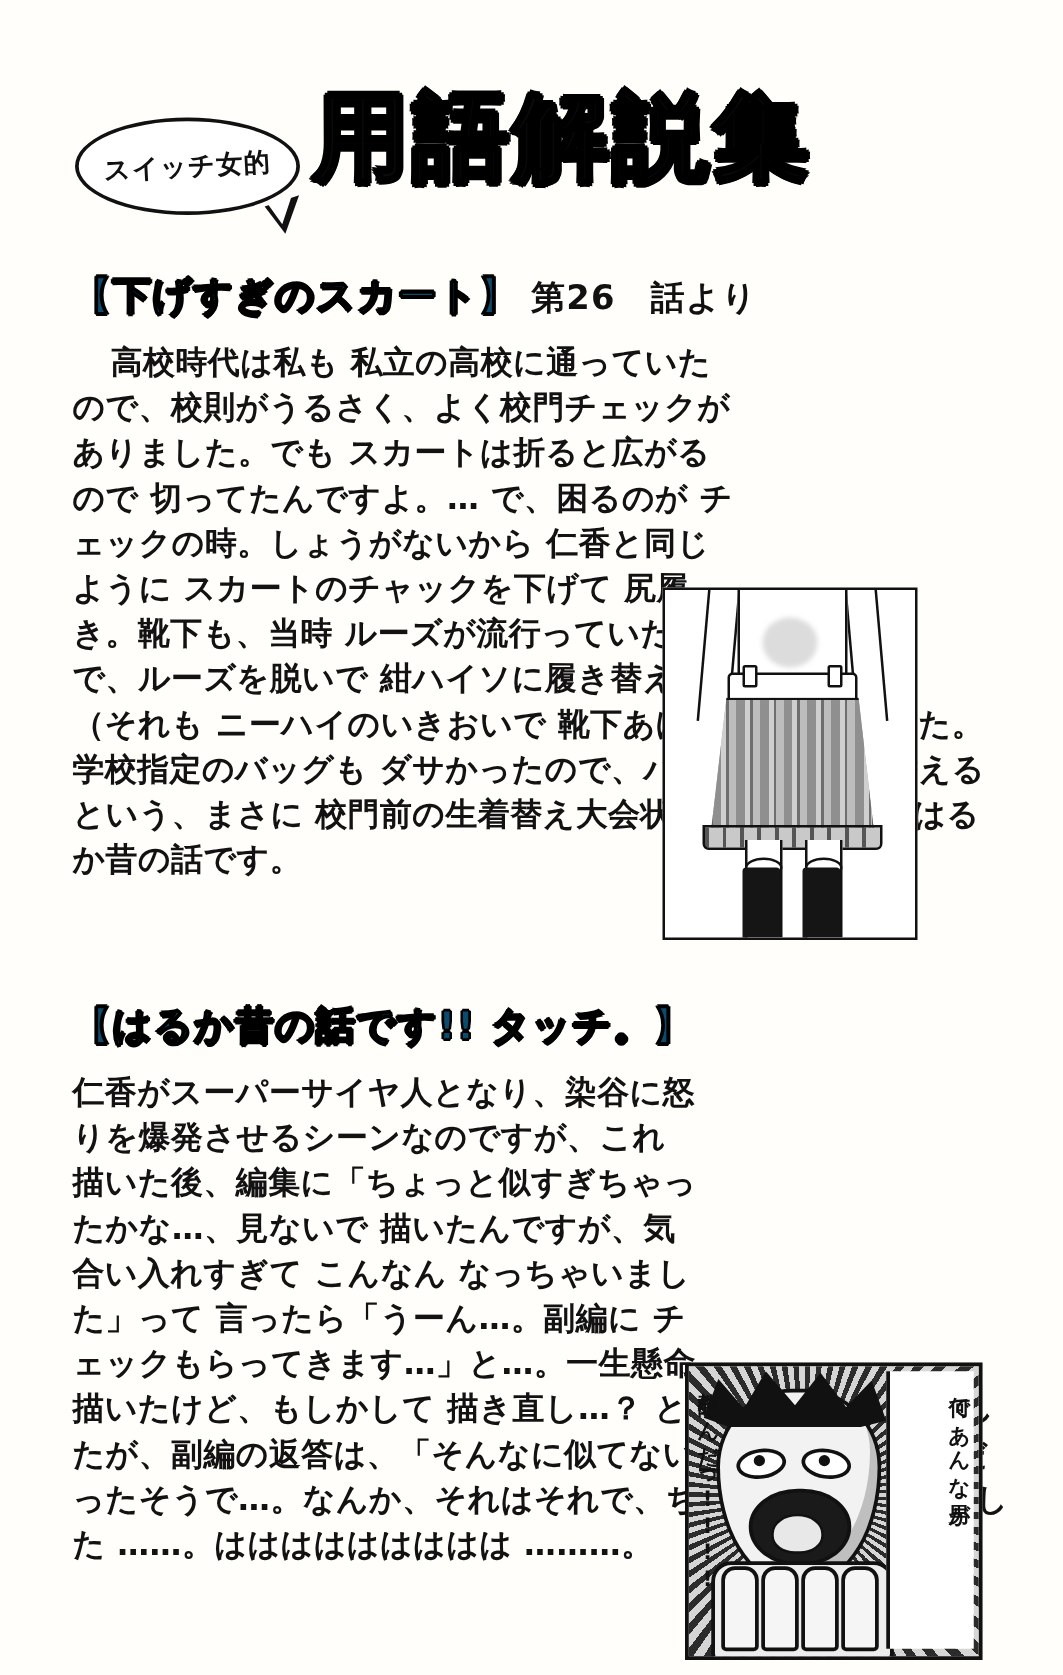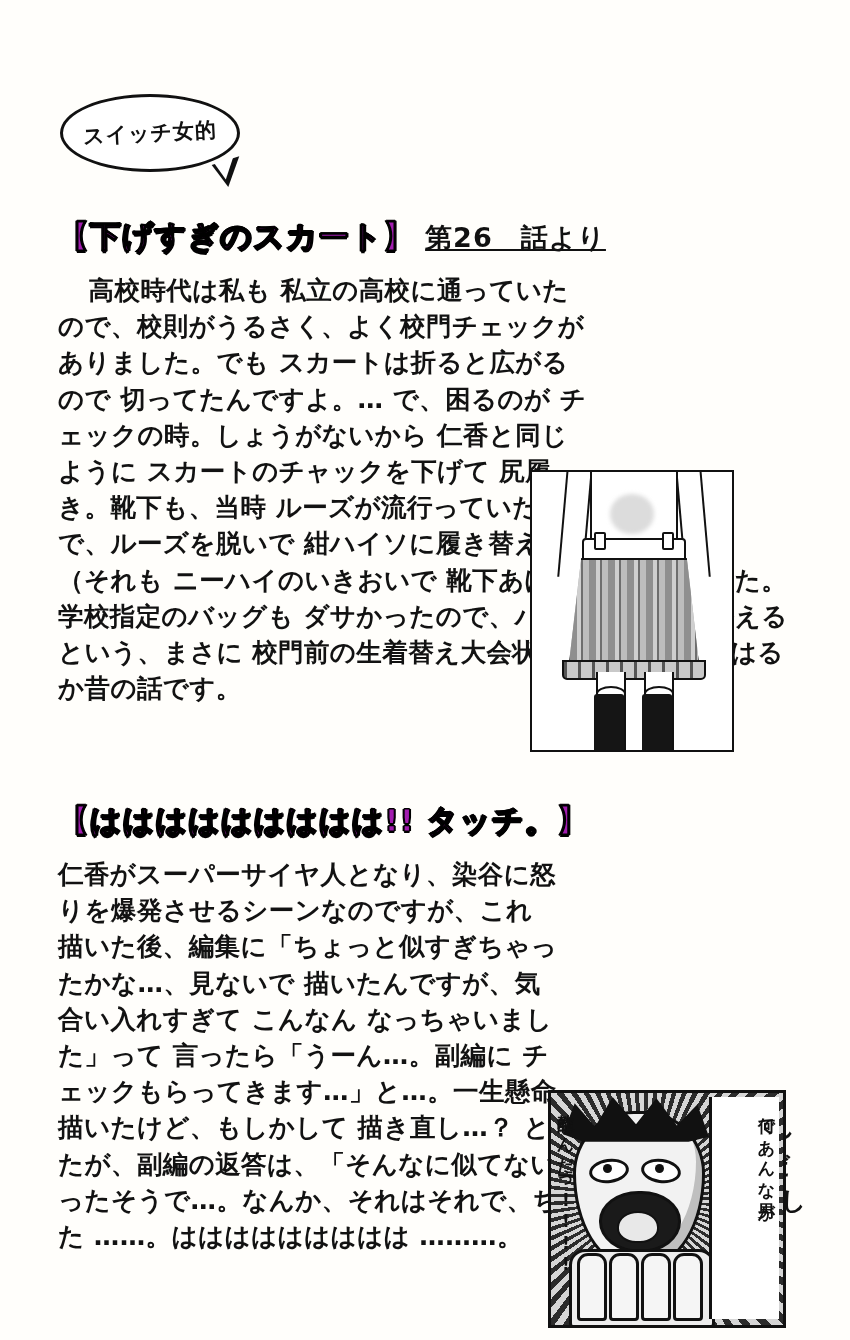--- a/index.html
+++ b/index.html
@@ -101,31 +101,30 @@
   .sec-heading {
     display: flex;
     align-items: baseline;
     gap: 10px;
     margin-bottom: 14px;
   }
   .sec-bracketed {
     font-size: 31px;
     font-weight: 700;
     letter-spacing: 1px;
-    color: #a21caf;
+    color: #0c4a6e;
     -webkit-text-stroke: 1.2px #000;
     text-shadow: 1.5px 0 0 #000, -1.5px 0 0 #000, 0 1.5px 0 #000, 0 -1.5px 0 #000;
     white-space: nowrap;
   }
   .sec-sub {
     font-size: 27px;
     font-weight: 700;
     letter-spacing: 1px;
     white-space: nowrap;
-    text-decoration: underline;
   }
 
   .body-text {
     font-size: 25.5px;
     line-height: 1.42;
     letter-spacing: 0.4px;
     font-weight: 600;
     color: #121212;
     text-indent: 1.2em;
     white-space: pre-wrap;
@@ -429,20 +428,21 @@
 </head>
 <body>
 
 <div class="page">
 
   <div class="header">
     <div class="bubble">
       <span class="bubble-text">スイッチ女的</span>
     </div>
     <div class="bubble-tail"></div>
+    <div class="header-title">用語解説集</div>
   </div>
 
   <div class="section" id="section-1">
     <div class="sec-heading">
       <span class="sec-bracketed">【下げすぎのスカート】</span>
       <span class="sec-sub">第26　話より</span>
     </div>
     <div class="figure-float-1"></div>
     <div class="body-text">高校時代は私も 私立の高校に通っていたので、校則がうるさく、よく校門チェックがありました。でも スカートは折ると広がるので 切ってたんですよ。… で、困るのが チェックの時。しょうがないから 仁香と同じように スカートのチャックを下げて 尻履き。靴下も、当時 ルーズが流行っていたので、ルーズを脱いで 紺ハイソに履き替えて（それも ニーハイのいきおいで 靴下あげて）頑張りました。学校指定のバッグも ダサかったので、バッグまで 取り替えるという、まさに 校門前の生着替え大会状態でした ……。はるか昔の話です。</div>
   </div>
@@ -460,21 +460,21 @@
     <div class="leg-l"></div>
     <div class="leg-r"></div>
     <div class="knee-l"></div>
     <div class="knee-r"></div>
     <div class="sock-l"></div>
     <div class="sock-r"></div>
   </div>
 
   <div class="section" id="section-2">
     <div class="sec-heading">
-      <span class="sec-bracketed">【ははははははははは!! タッチ。】</span>
+      <span class="sec-bracketed">【はるか昔の話です!! タッチ。】</span>
     </div>
     <div class="figure-float-2"></div>
     <div class="body-text no-indent">仁香がスーパーサイヤ人となり、染谷に怒りを爆発させるシーンなのですが、これ 描いた後、編集に「ちょっと似すぎちゃったかな…、見ないで 描いたんですが、気合い入れすぎて こんなん なっちゃいました」って 言ったら「うーん…。副編に チェックもらってきます…」と…。一生懸命 描いたけど、もしかして 描き直し…？ という不安が 走りましたが、副編の返答は、「そんなに似てないから平気だよ!!」だったそうで…。なんか、それはそれで、ちょっと ショックでした ……。ははははははははは ………。</div>
   </div>
 
   <div class="fig2">
     <div class="bg-lines"></div>
     <div class="face"></div>
     <div class="hair"></div>
     <div class="eye-l"></div>

